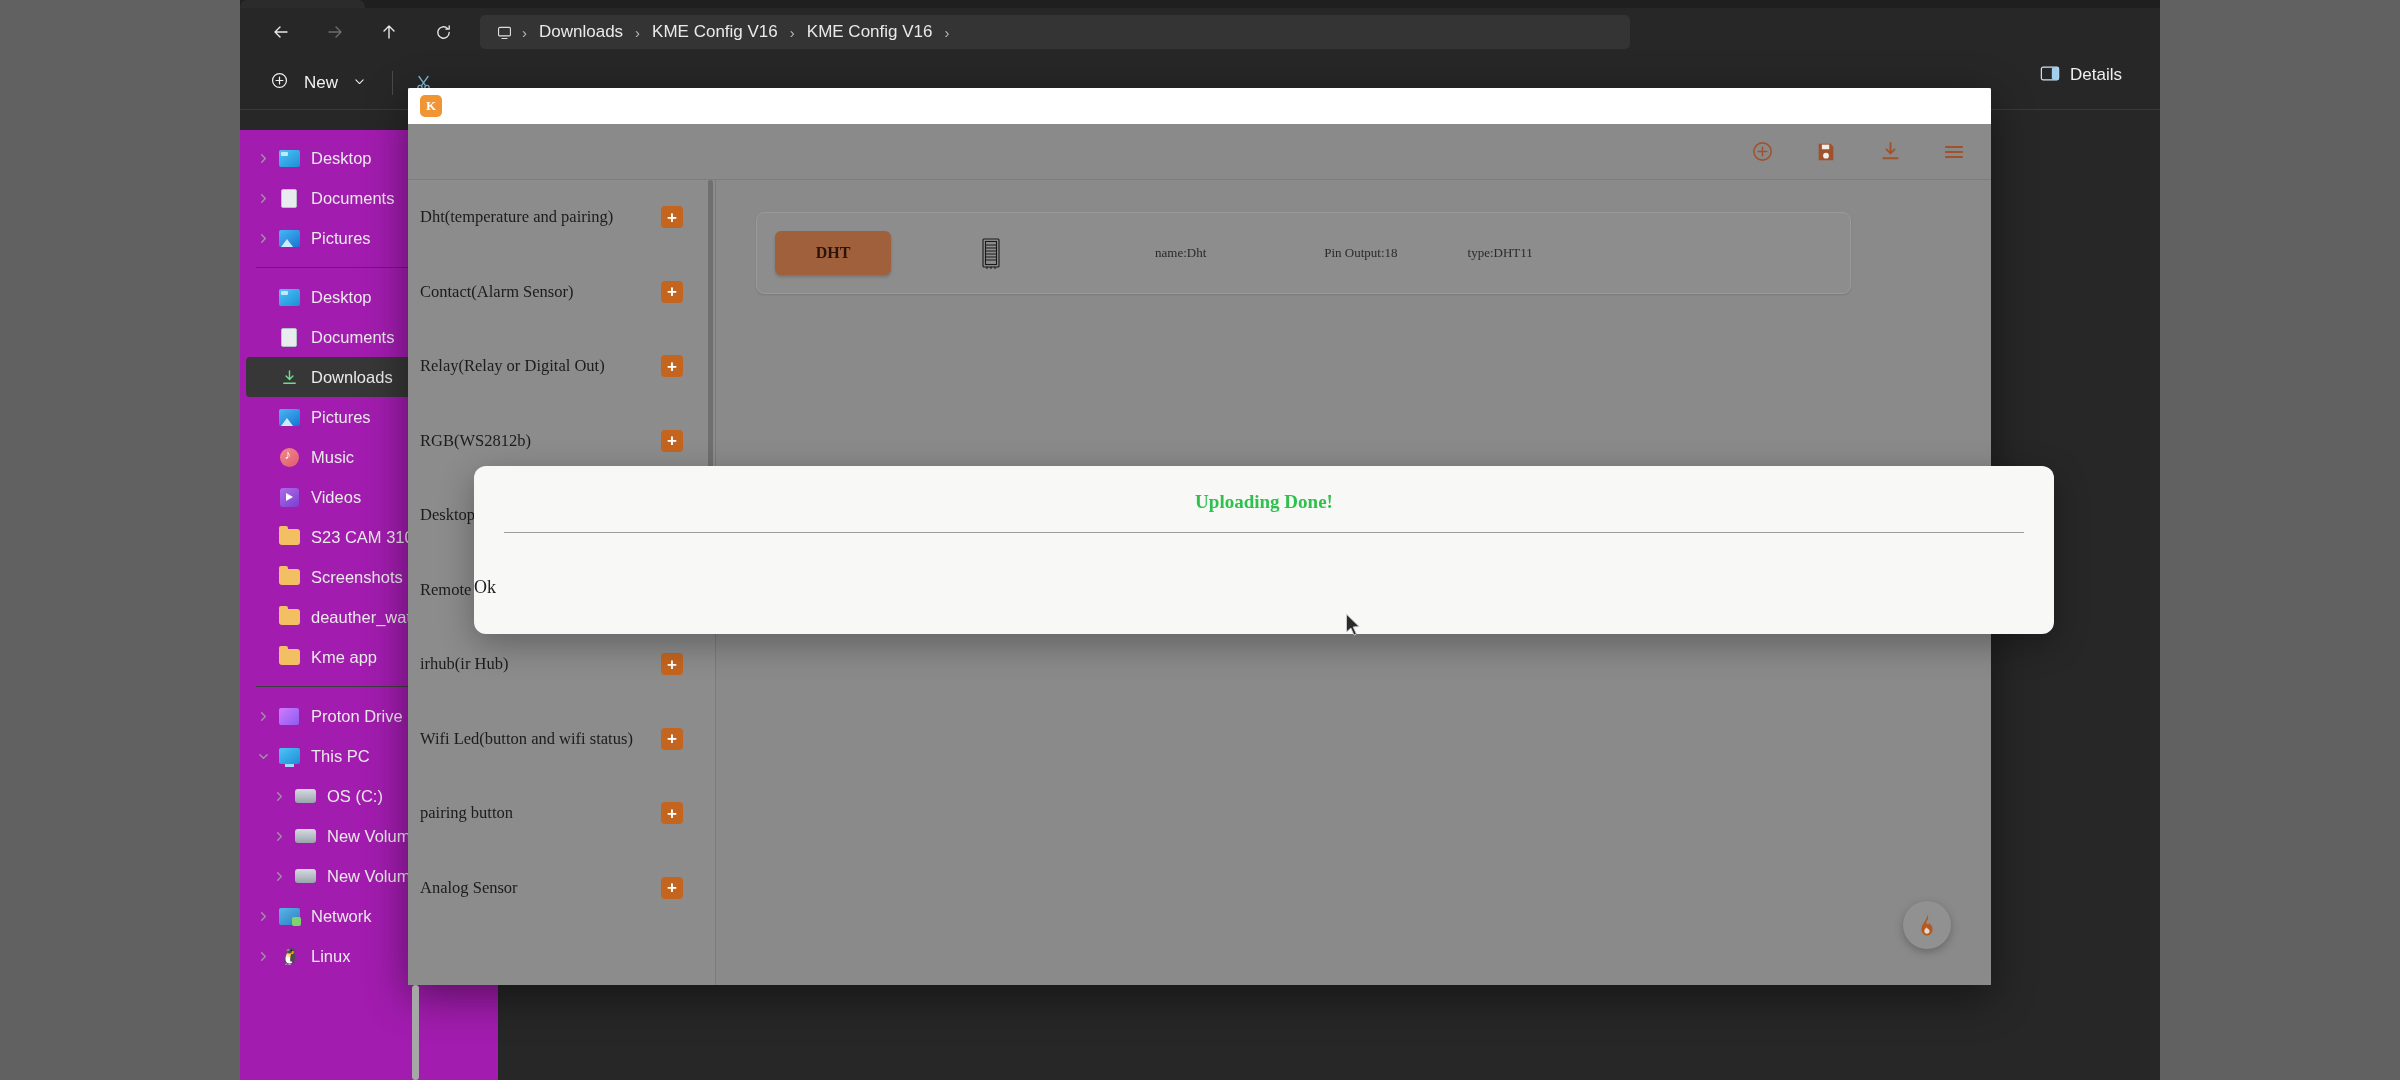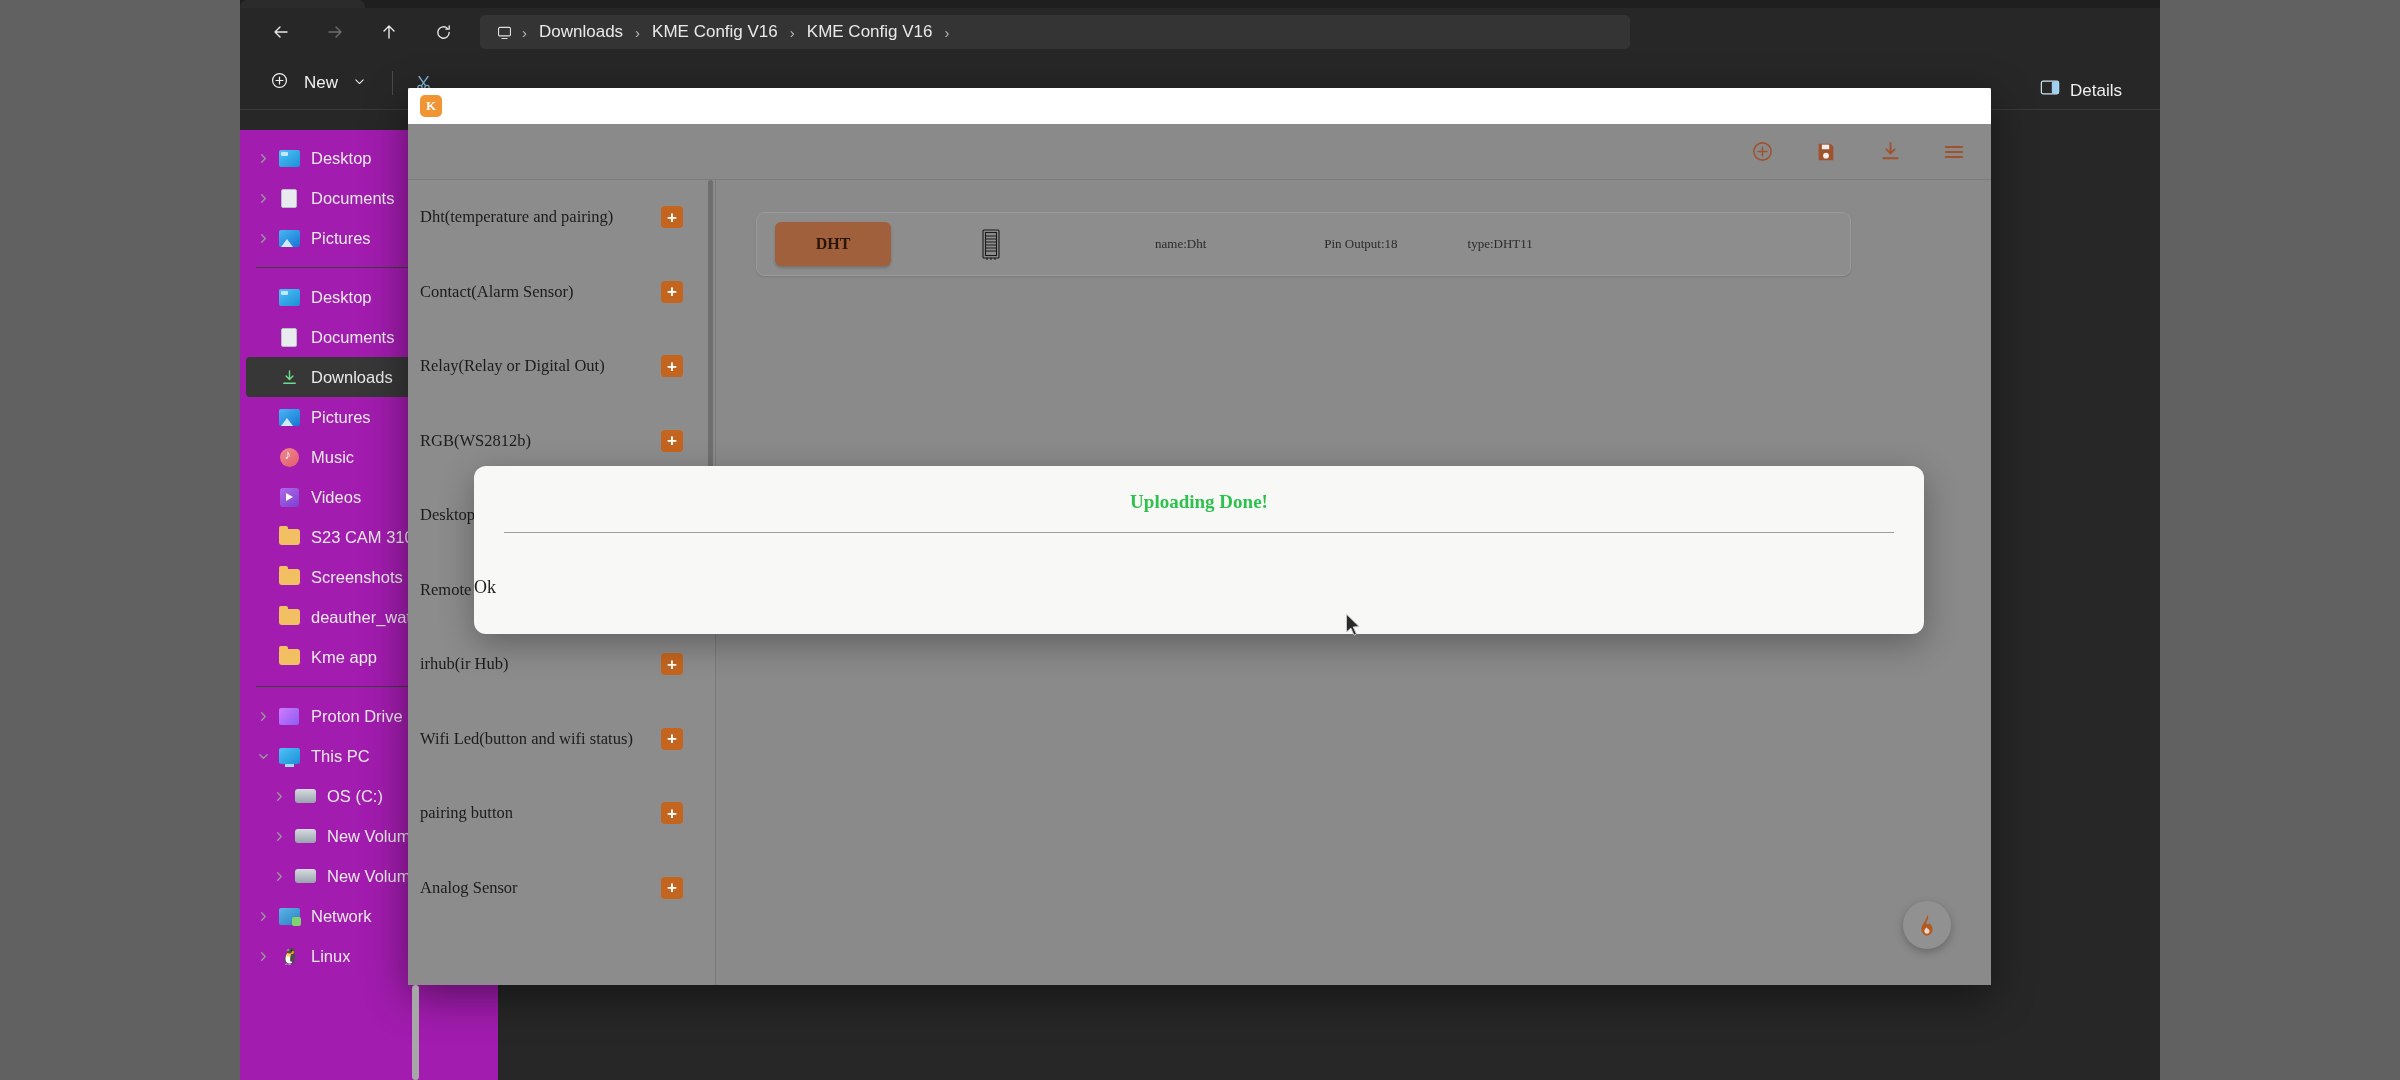--- a/index.html
+++ b/index.html
@@ -91,21 +91,21 @@
   #new-button {
     margin-left: 18px; height: 36px;
     display: flex; align-items: center; gap: 15px;
     padding: 0 12px; border-radius: 5px; cursor: pointer;
     font-size: 17px; color: #f1f1f1;
   }
   .cmd-divider { width:1px; height: 24px; background:#4a4a4a; margin: 0 14px; }
   .cmd-ico { width: 36px; height: 34px; display:flex; align-items:center; justify-content:center; cursor:pointer; }
   #details-button {
     position: absolute; right: 26px; top: 9px;
-    display: flex; align-items: flex-end; gap: 10px;
+    display: flex; align-items: flex-start; gap: 10px;
     height: 36px; padding: 0 12px; border-radius: 5px; cursor: pointer;
     font-size: 17px; color: #efefef;
   }
 
   
   #navpane {
     position: absolute; left: 0; top: 130px;
     width: 258px; bottom: 0;
     background: #a21caf;
     padding-top: 8px;
@@ -209,21 +209,21 @@
   #panel-scrollbar .thumb {
     position:absolute; left:0; top: 0; width:5px; height: 420px;
     background: #6f6f6f; border-radius: 3px;
   }
 
   #canvas {
     flex: 1; background: #8a8a8a; position: relative; padding: 28px 40px;
   }
   #device-card {
     margin-top: 4px;
-    height: 64px;
+    height: 82px;
     background: #8d8d8d;
     border: 1px solid #9a9a9a;
     border-radius: 8px;
     display: flex; align-items: center;
     padding: 0 18px;
     box-shadow: 0 1px 2px rgba(0,0,0,.12);
     max-width: 1095px;
   }
   #device-chip {
     width: 116px; height: 44px; border-radius: 6px;
@@ -256,21 +256,21 @@
   #under-scroll {
     position: absolute; left: 412px; top: 985px;
     width: 7px; height: 95px;
     background: #a7a7a7; border-radius: 4px;
   }
 
   
   #modal {
     position: absolute;
     left: 474px; top: 466px;
-    width: 1450px; height: 168px;
+    width: 1580px; height: 168px;
     background: #f8f8f6;
     border-radius: 12px;
     box-shadow: 0 10px 34px rgba(0,0,0,.30);
     z-index: 50;
   }
   #modal-title {
     text-align: center;
     color: #2fc14e;
     font-size: 19px; font-weight: 700;
     font-family: "Liberation Serif", serif;

